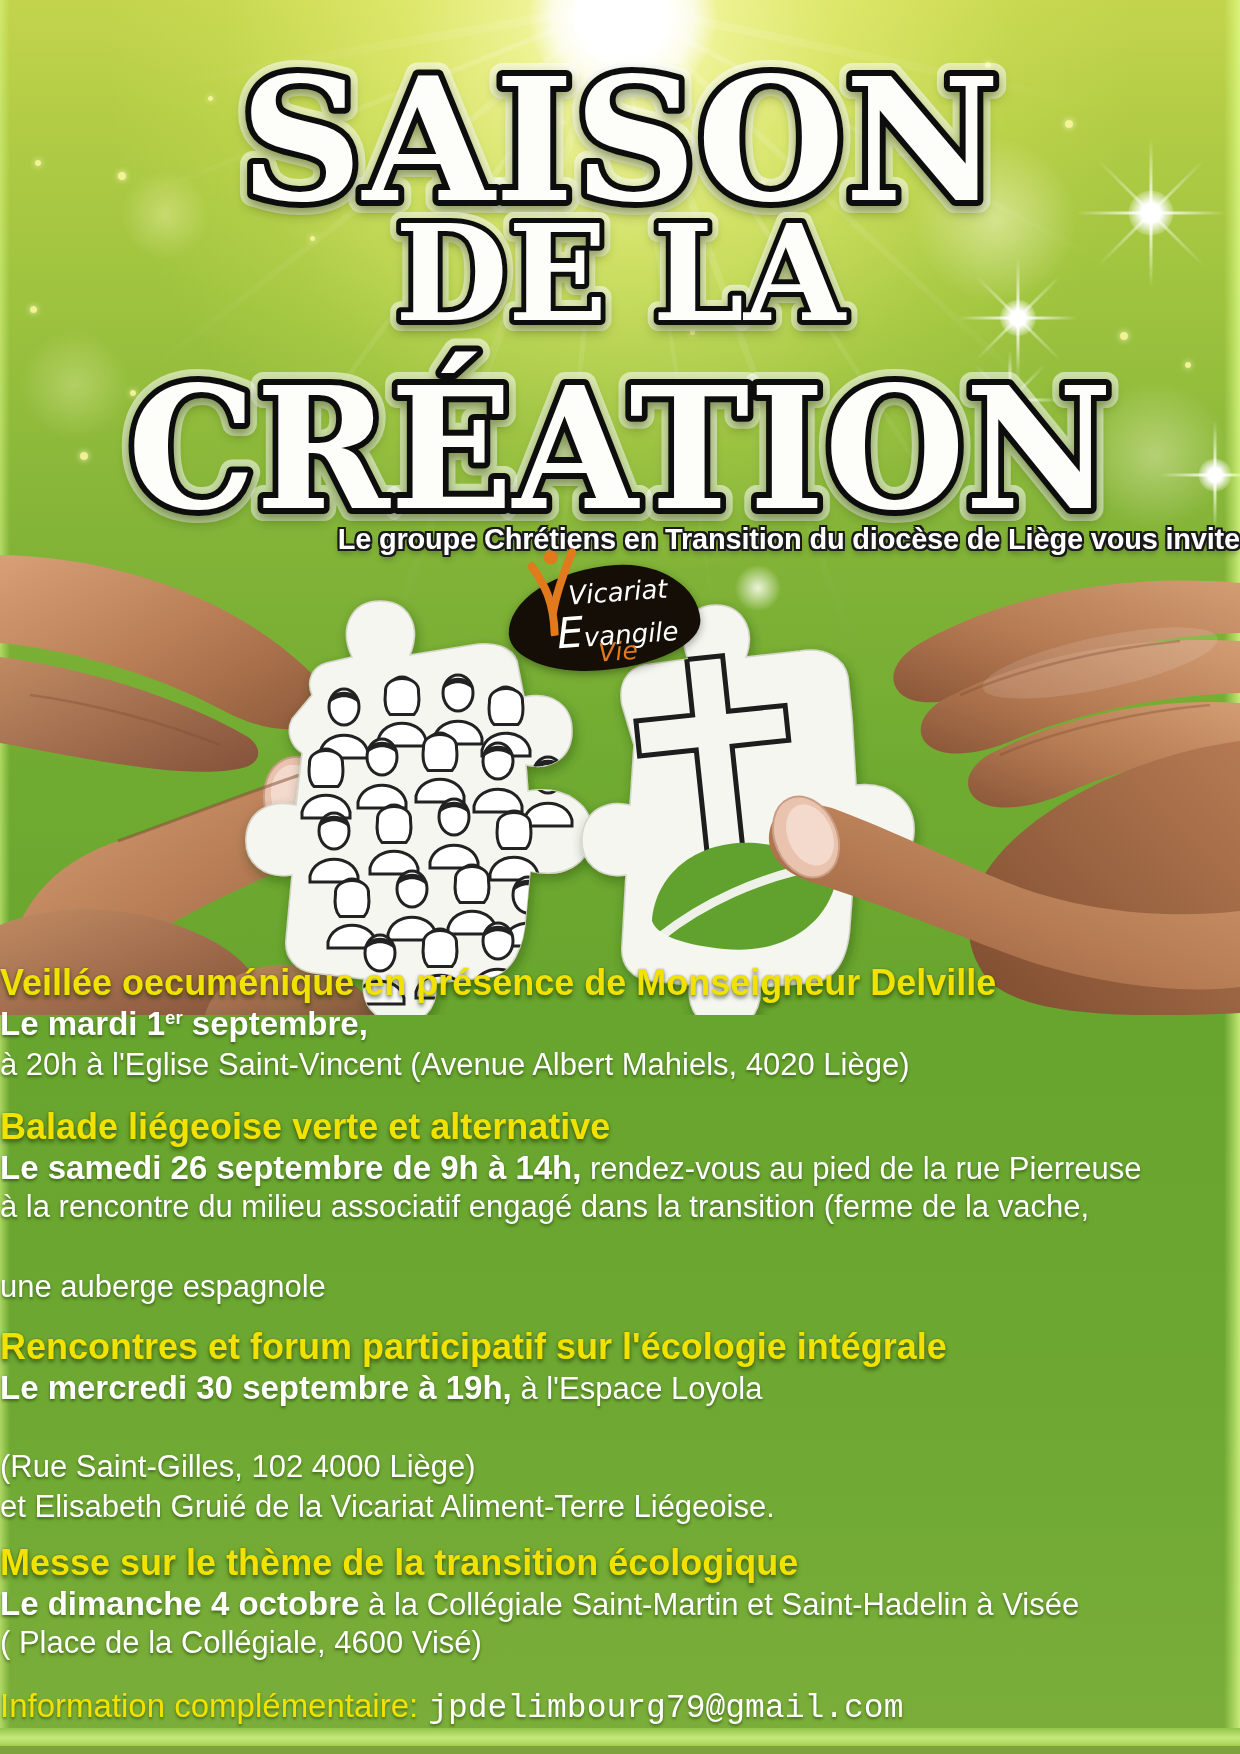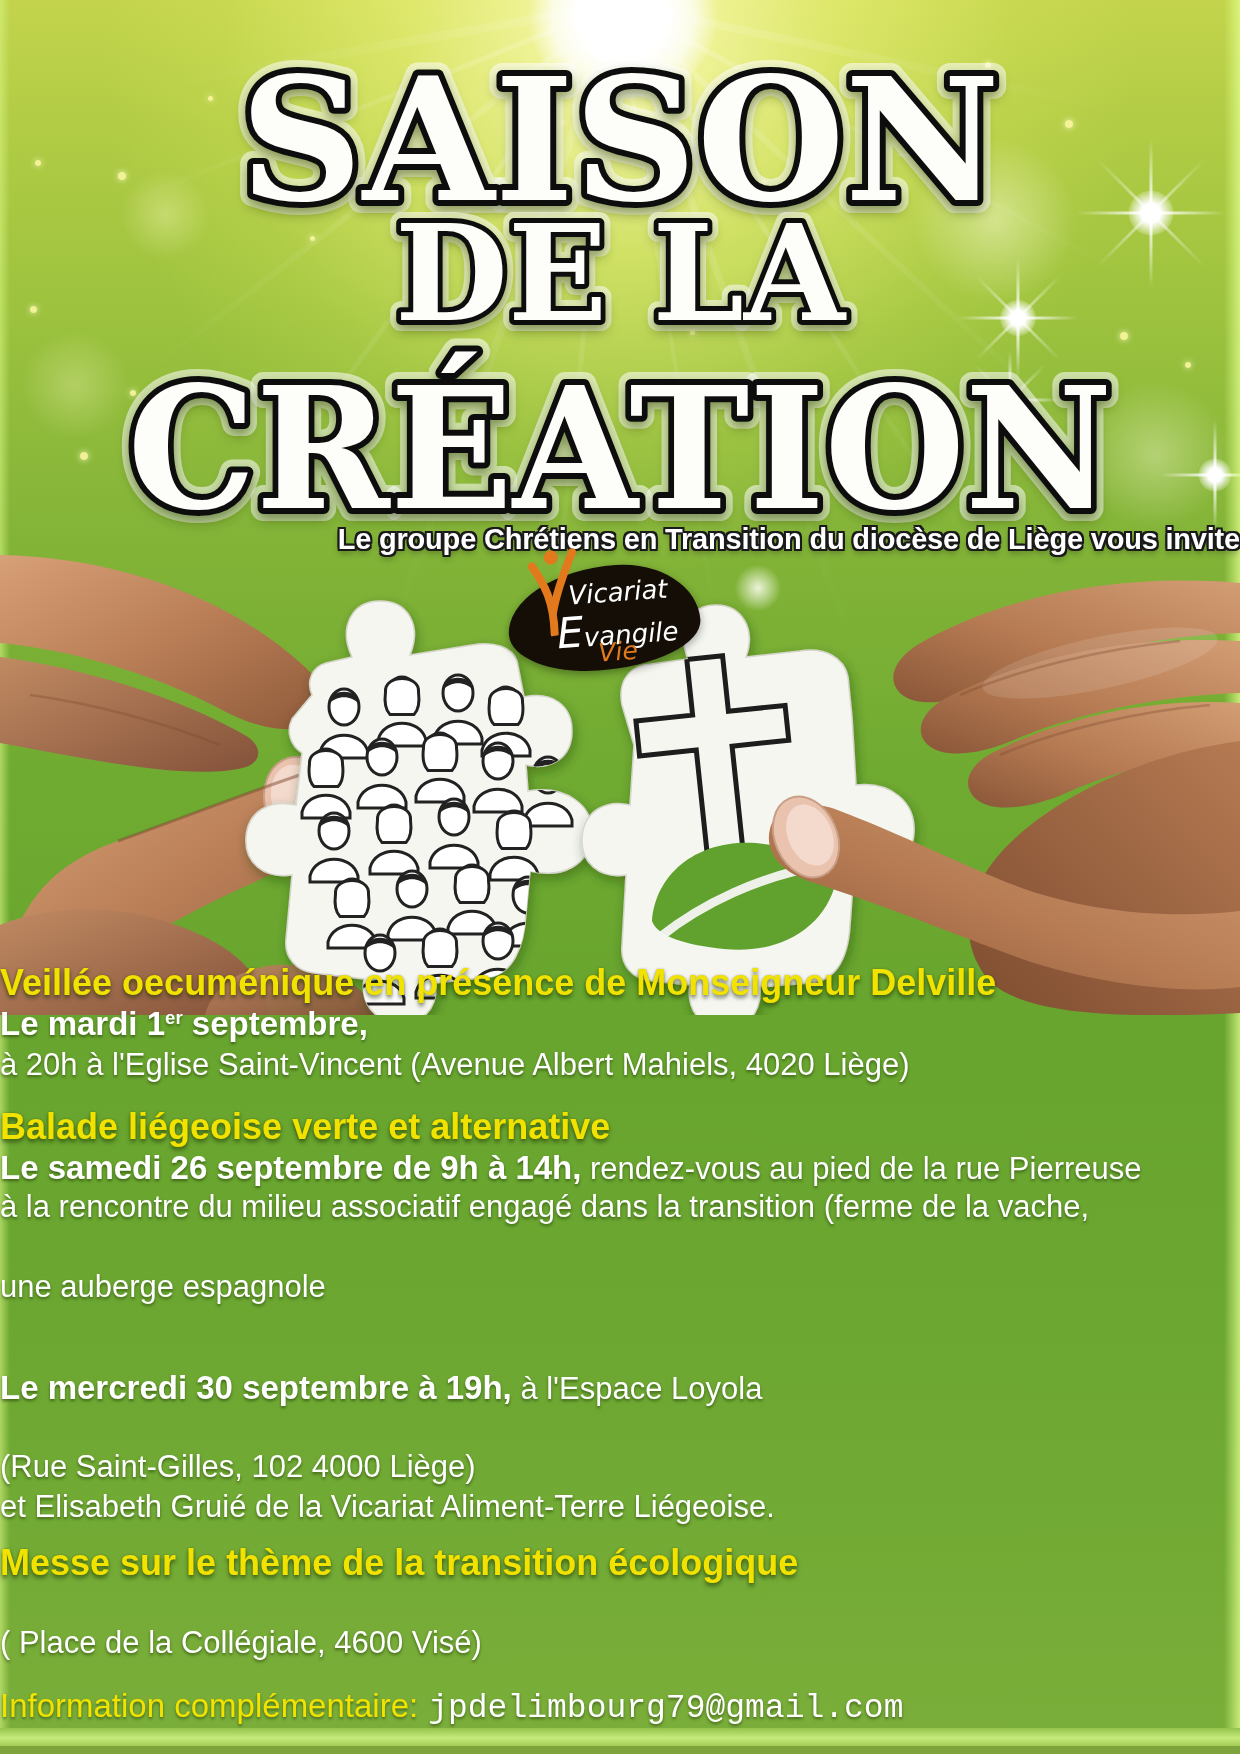--- a/index.html
+++ b/index.html
@@ -273,25 +273,27 @@
 
   <div class="sec sec-h" style="top:962px">Veillée oecuménique en présence de Monseigneur Delville</div>
   <div class="sec ln" style="top:1004px"><span class="b bigb">Le mardi 1</span><sup class="sb">er</sup><span class="b bigb"> septembre,</span></div>
   <div class="sec ln" style="top:1046px">à 20h à l'Eglise Saint-Vincent (Avenue Albert Mahiels, 4020 Liège)</div>
 
   <div class="sec sec-h" style="top:1106px">Balade liégeoise verte et alternative</div>
   <div class="sec ln" style="top:1148px"><span class="b bigb">Le samedi 26 septembre de 9h à 14h,</span><span> rendez-vous au pied de la rue Pierreuse</span></div>
   <div class="sec ln" style="top:1188px">à la rencontre du milieu associatif engagé dans la transition (ferme de la vache,</div>
   <div class="sec ln" style="top:1268px">une auberge espagnole</div>
 
+  <div class="sec sec-h" style="top:1326px">Rencontres et forum participatif sur l'écologie intégrale</div>
   <div class="sec ln" style="top:1368px"><span class="b bigb">Le mercredi 30 septembre à 19h,</span><span> à l'Espace Loyola</span></div>
   <div class="sec ln" style="top:1448px">(Rue Saint-Gilles, 102 4000 Liège)</div>
   <div class="sec ln" style="top:1488px">et Elisabeth Gruié de la Vicariat Aliment-Terre Liégeoise.</div>
 
   <div class="sec sec-h" style="top:1542px">Messe sur le thème de la transition écologique</div>
+  <div class="sec ln" style="top:1584px"><span class="b bigb">Le dimanche 4 octobre</span><span> à la Collégiale Saint-Martin et Saint-Hadelin à Visée</span></div>
   <div class="sec ln" style="top:1624px">( Place de la Collégiale, 4600 Visé)</div>
 
   <div class="sec ln" style="top:1686px;font-size:33px"><span class="footer-label">Information complémentaire:</span><span class="footer-email">jpdelimbourg79@gmail.com</span></div>
 
   <div class="edge-l"></div>
   <div class="edge-r"></div>
   <div class="bottom-strip"></div>
   <div class="bottom-edge"></div>
 </div>
 

